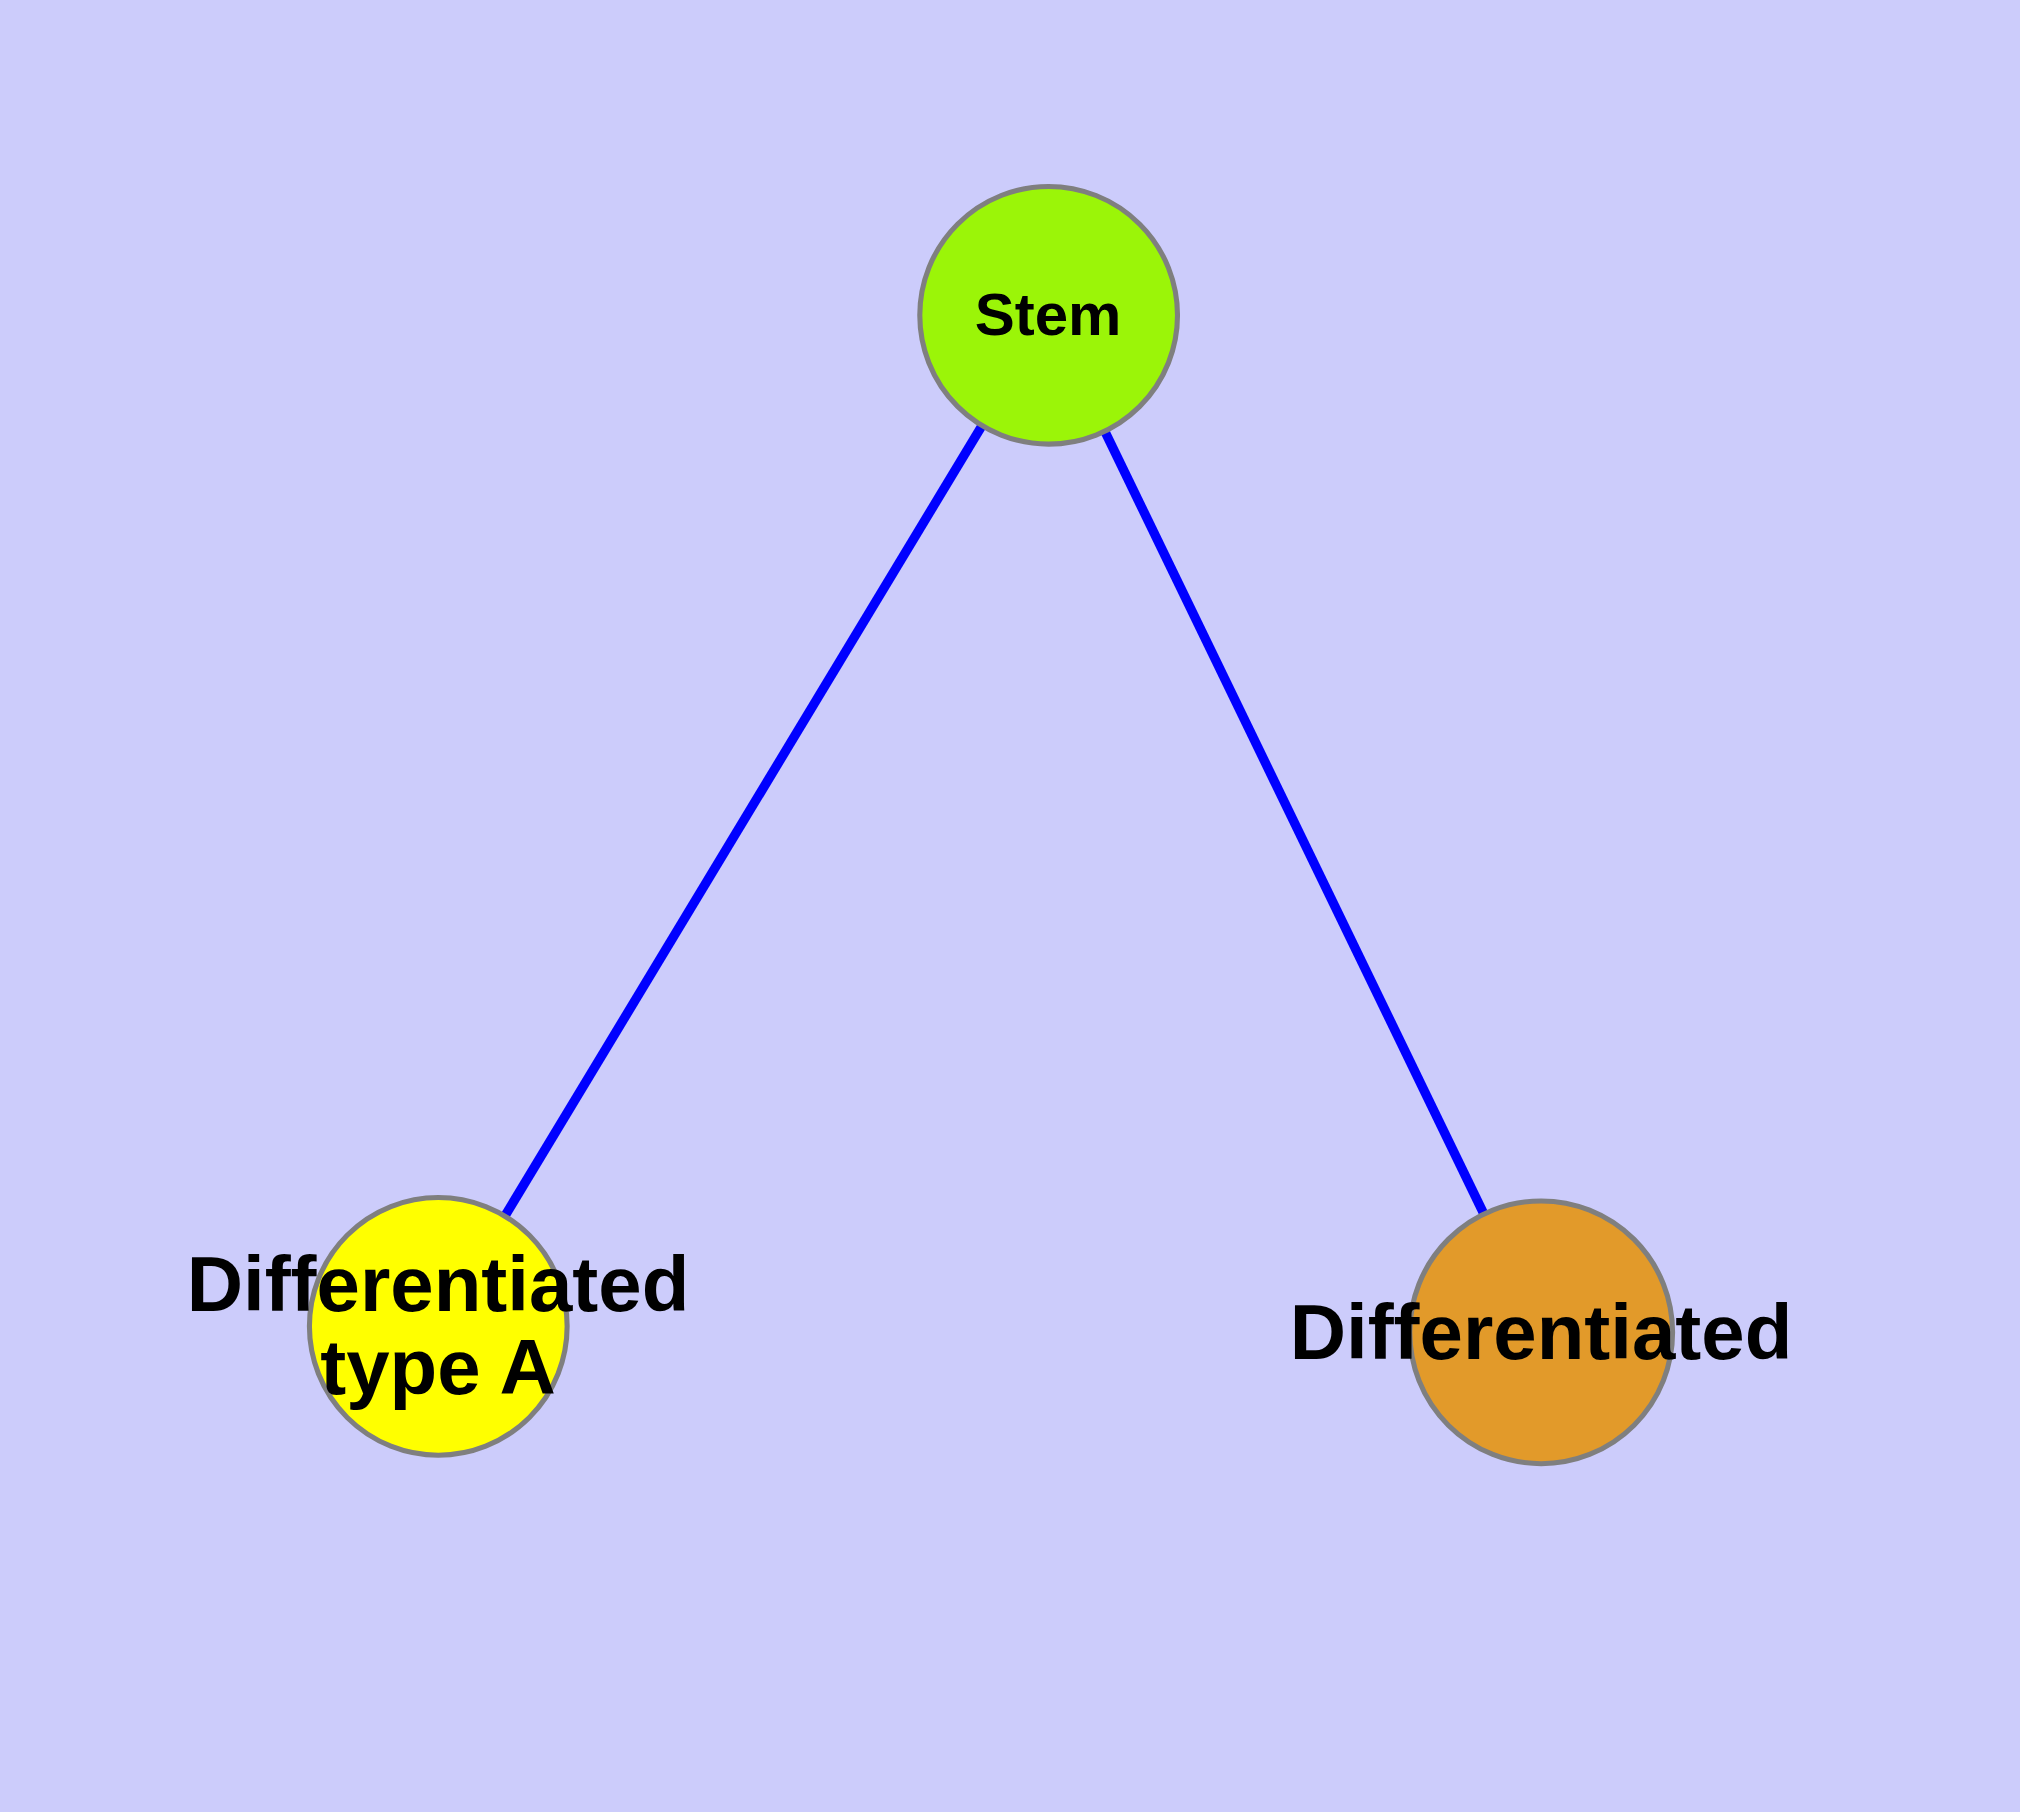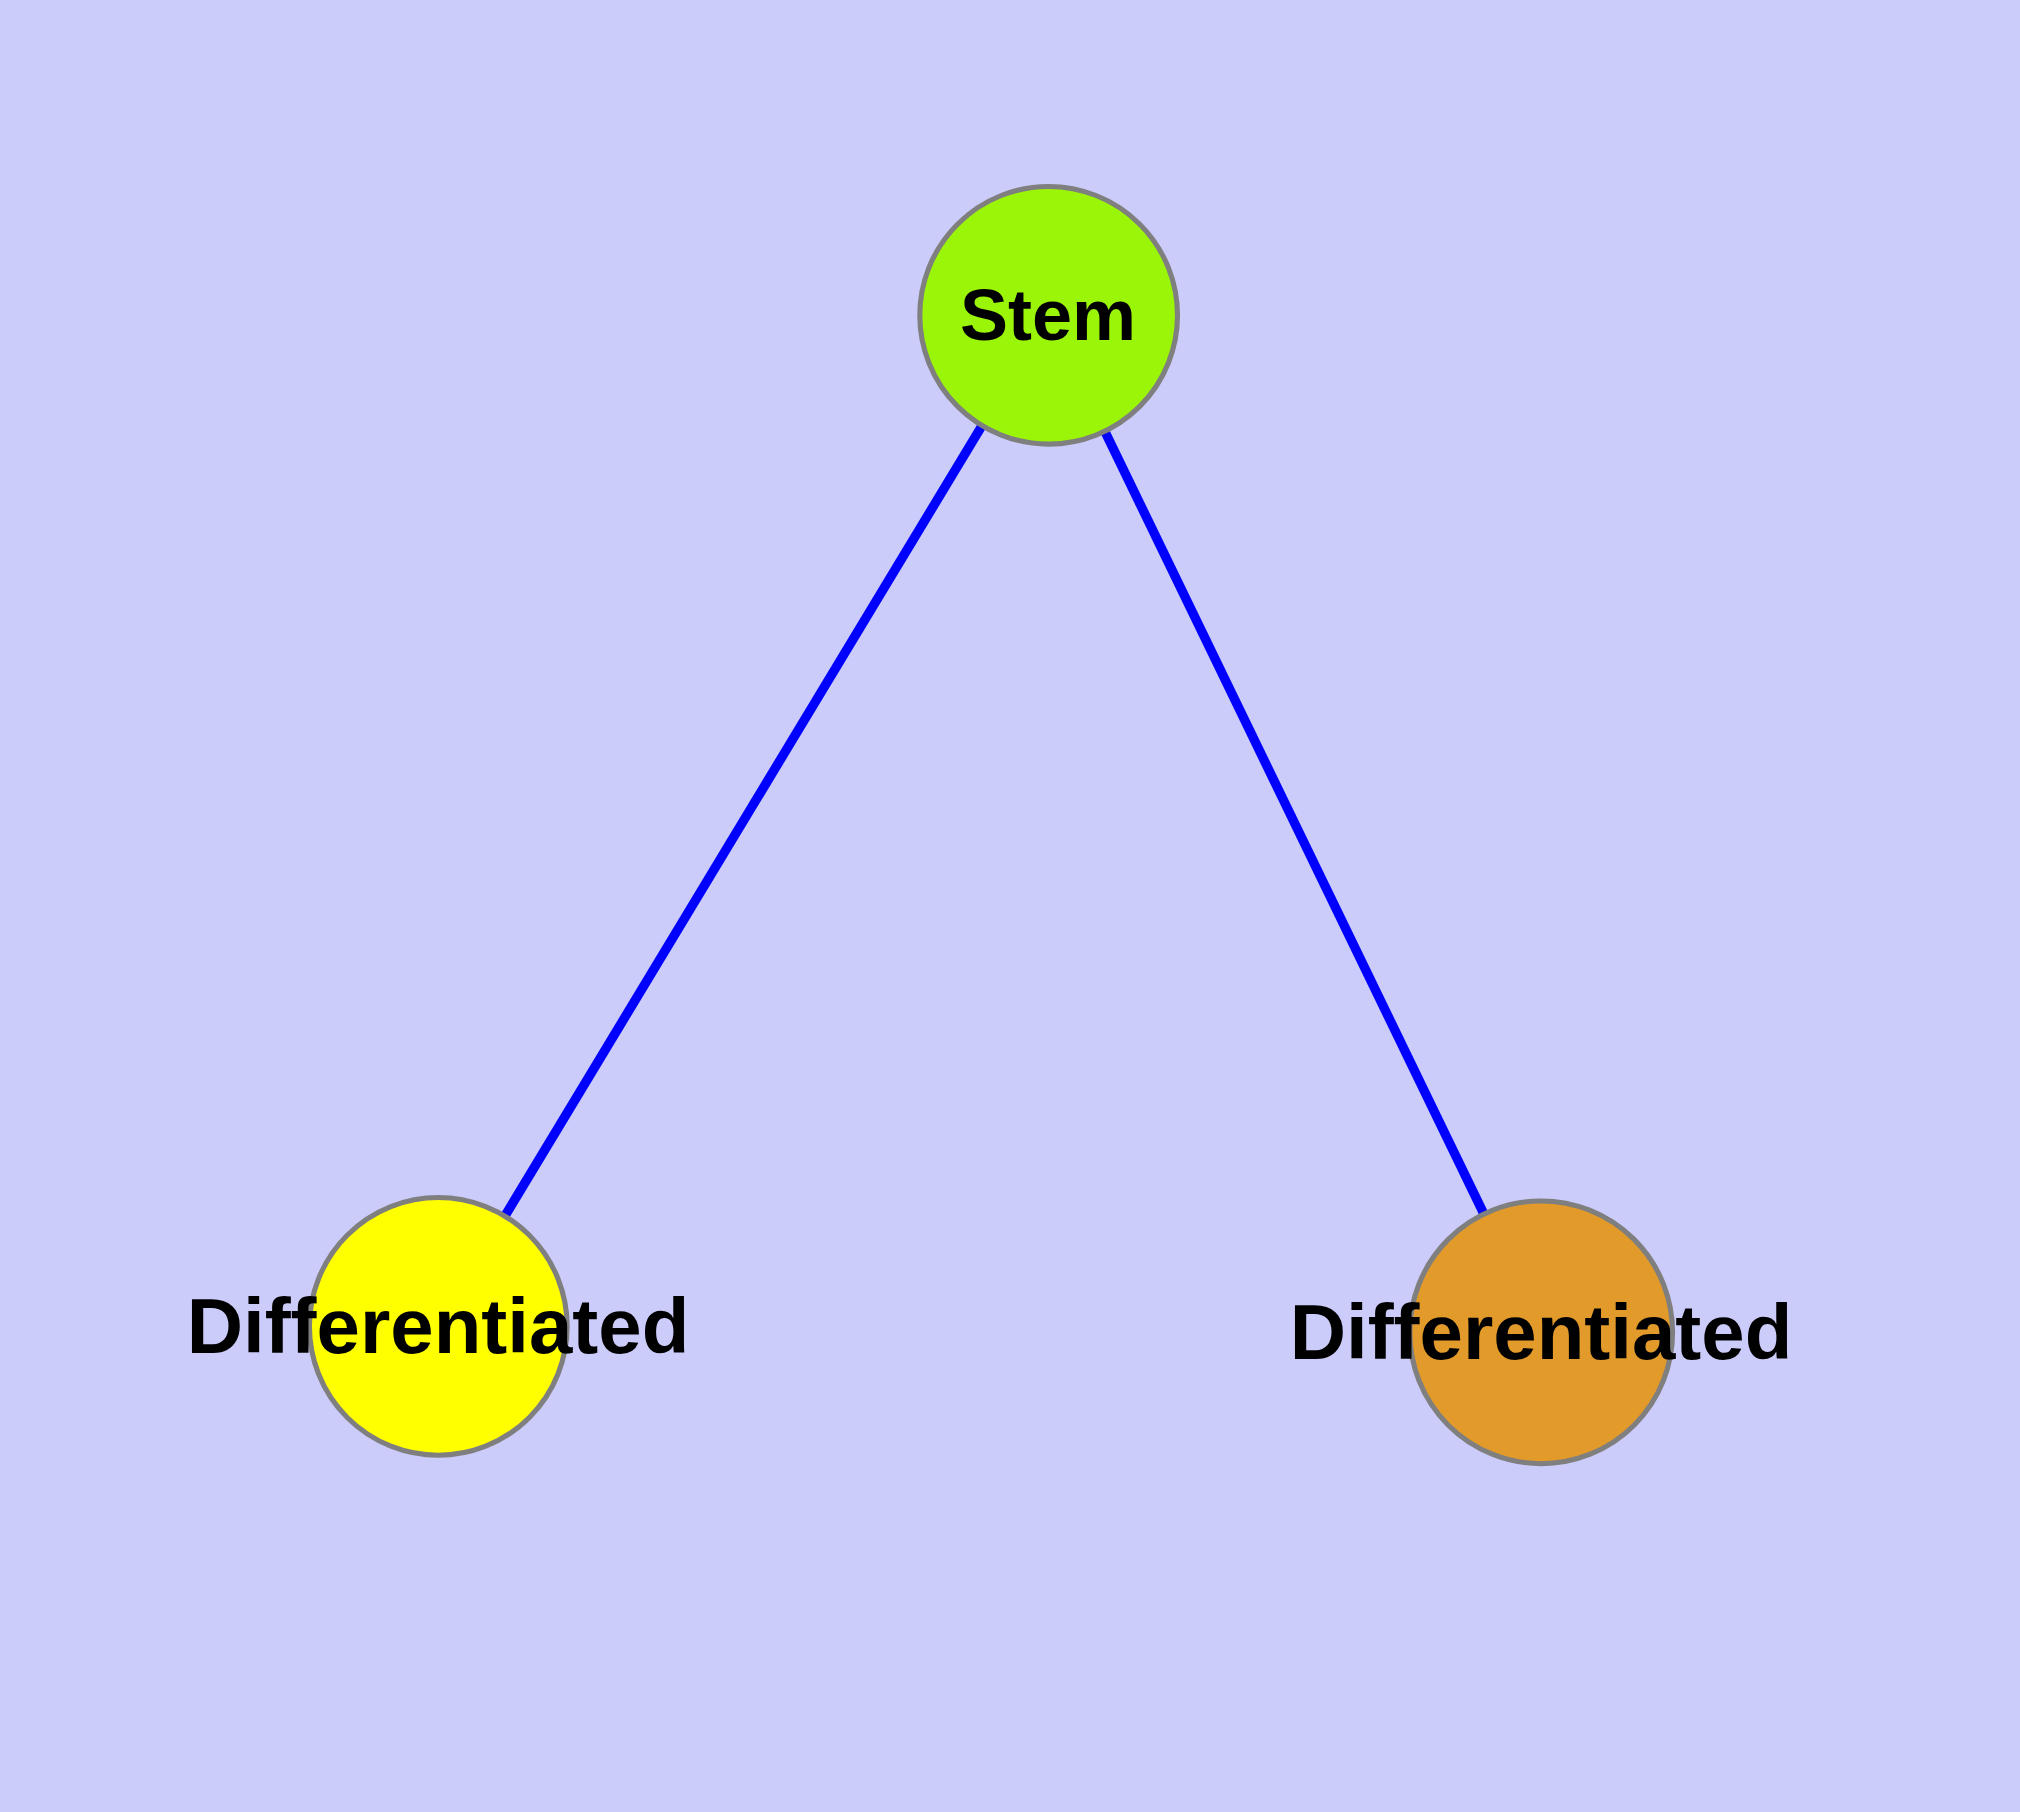--- a/index.html
+++ b/index.html
@@ -44,18 +44,18 @@
         <line x1="1237" y1="372" x2="517" y2="1565" stroke="#0000FF" stroke-width="11" stroke-linecap="butt"></line>
         <line x1="1237" y1="372" x2="1818" y2="1572" stroke="#0000FF" stroke-width="11" stroke-linecap="butt"></line>
       </g>
     <g id="node-layer">
         <circle cx="1237" cy="372" r="152" fill="#9BF508" stroke="#7F7F7F" stroke-width="6"></circle>
         <circle cx="517" cy="1565" r="152" fill="#FFFF00" stroke="#7F7F7F" stroke-width="6"></circle>
         <circle cx="1818" cy="1572" r="155" fill="#E29A2A" stroke="#7F7F7F" stroke-width="6"></circle>
       </g>
   </svg>
   <div id="label-layer">
-      <div class="node-label" style="left: 1048px; top: 315px; font-size: 72px; color: rgb(0, 0, 0);"><div>Stem</div></div>
-      <div class="node-label" style="left: 438px; top: 1326px; font-size: 78px; color: rgb(0, 0, 0);"><div>Differentiated</div></div>
+      <div class="node-label" style="left: 1048px; top: 315px; font-size: 60px; color: rgb(0, 0, 0);"><div>Stem</div></div>
+      <div class="node-label" style="left: 438px; top: 1326px; font-size: 78px; color: rgb(0, 0, 0);"><div>Differentiated</div><div>type A</div></div>
       <div class="node-label" style="left: 1541px; top: 1332px; font-size: 78px; color: rgb(0, 0, 0);"><div>Differentiated</div></div>
     </div>
 </div>
 
 
 </body></html>

